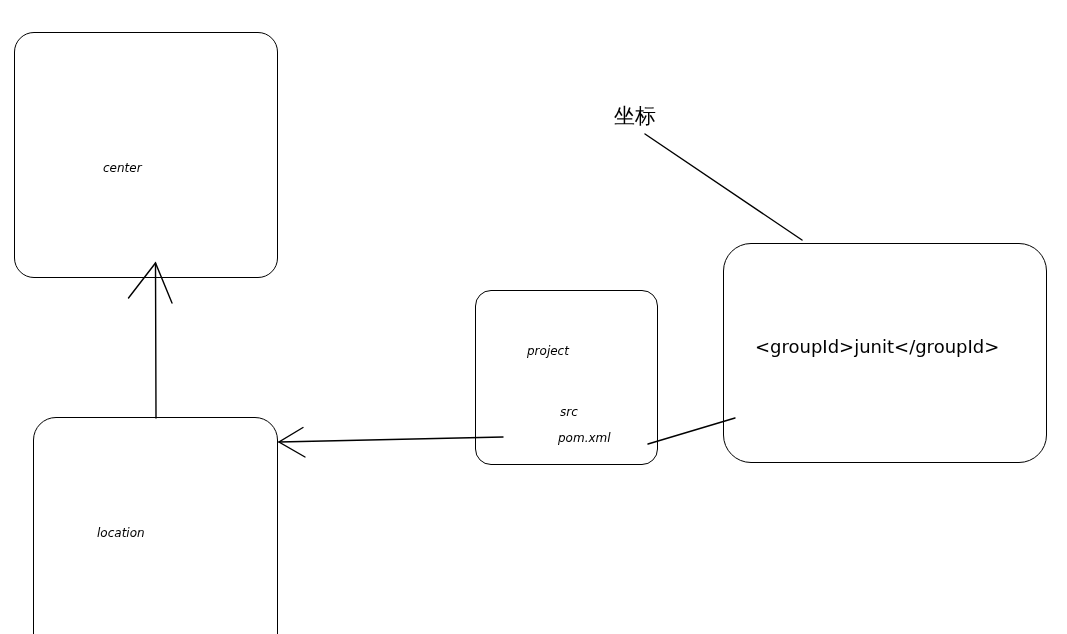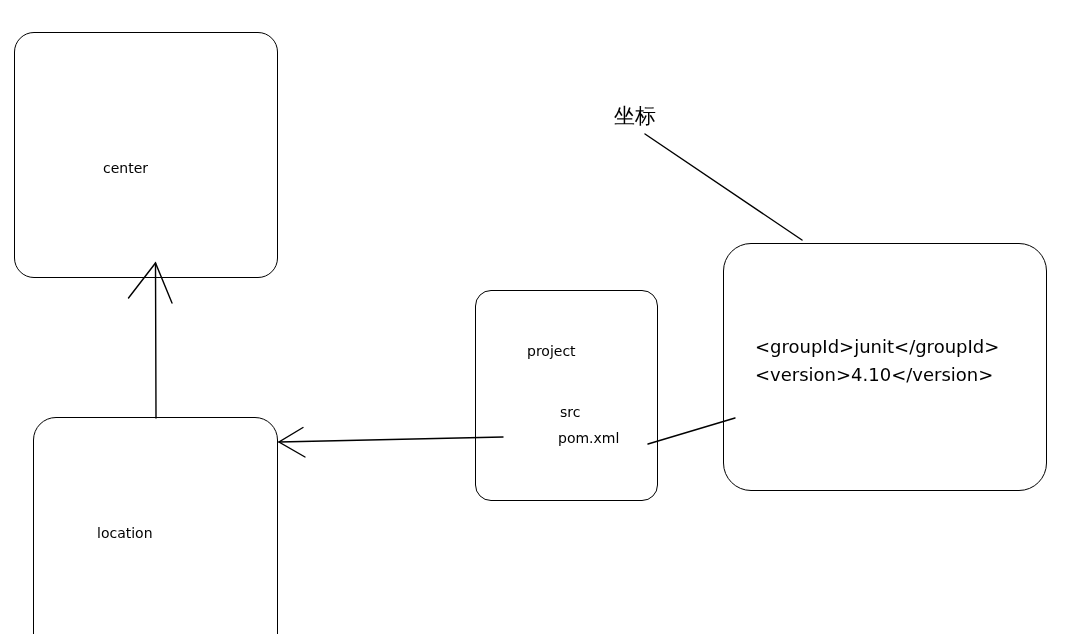--- a/index.html
+++ b/index.html
@@ -25,34 +25,35 @@
     width: 264px; height: 246px;
     border-radius: 20px;
   }
   .box-location {
     left: 33px; top: 417px;
     width: 245px; height: 260px;
     border-radius: 23px;
   }
   .box-project {
     left: 475px; top: 290px;
-    width: 183px; height: 211px;
+    width: 183px; height: 175px;
     border-radius: 16px;
   }
   .box-dependency {
     left: 723px; top: 243px;
-    width: 324px; height: 248px;
+    width: 324px; height: 220px;
     border-radius: 28px;
   }
   .lbl {
     position: absolute;
-    font-size: 14px;
+    font-size: 12px;
     line-height: 22px;
     white-space: nowrap;
     color: #000000;
+    font-style: italic;
   }
   .lbl-center   { left: 88px;  top: 124px; }
   .lbl-location { left: 63px;  top: 104px; }
   .lbl-project  { left: 51px;  top: 49px;  }
   .lbl-src      { left: 84px;  top: 110px;  }
   .lbl-pomxml   { left: 82px;  top: 136px; }
   .dep-text {
     position: absolute;
     left: 31px; top: 89px;
     font-size: 18px;
@@ -99,21 +100,20 @@
 
   <div class="box box-project">
     <span class="lbl lbl-project">project</span>
     <span class="lbl lbl-src">src</span>
     <span class="lbl lbl-pomxml">pom.xml</span>
   </div>
 
   <div class="box box-dependency">
     <div class="dep-text">
       <div>&lt;groupId&gt;junit&lt;/groupId&gt;</div>
-      <div>&lt;version&gt;4.10&lt;/version&gt;</div>
     </div>
   </div>
 
   <span class="annotation-label">坐标</span>
 
   <svg class="connectors" viewBox="0 0 1067 634">
 
     <g>
       <line x1="156" y1="418" x2="155.5" y2="263"></line>
       <polyline points="128.5,298 155.5,263 172,303"></polyline>

